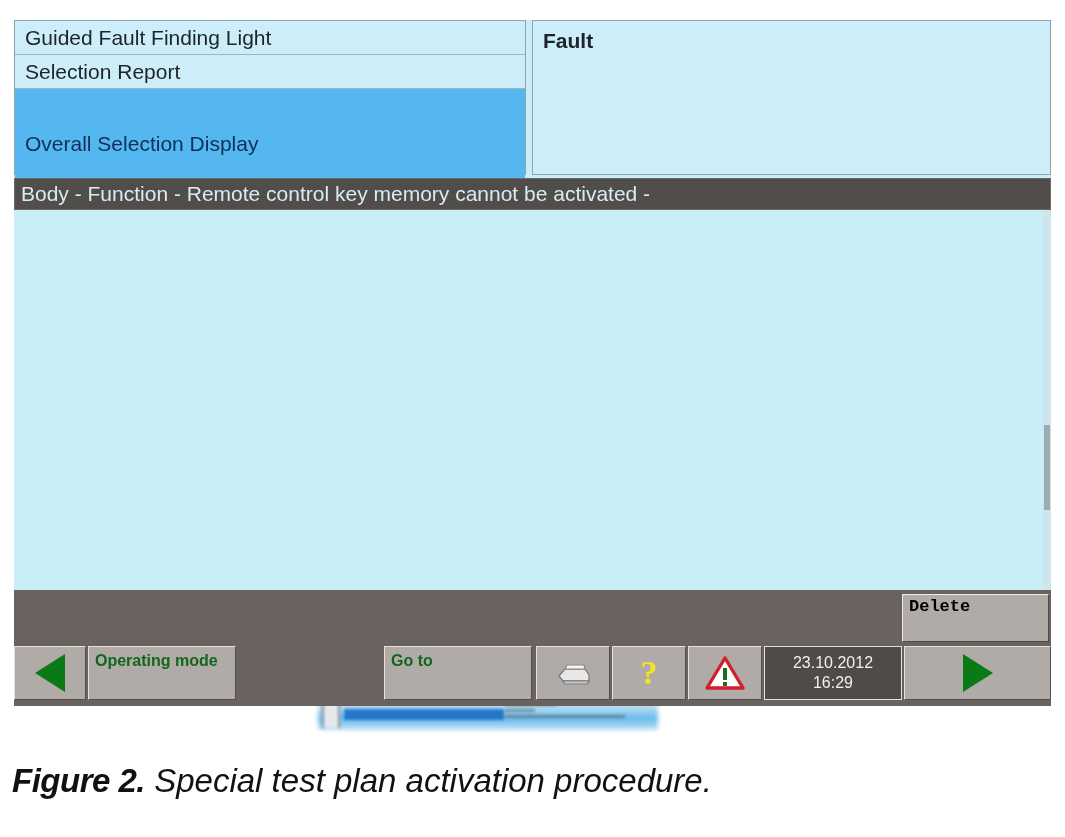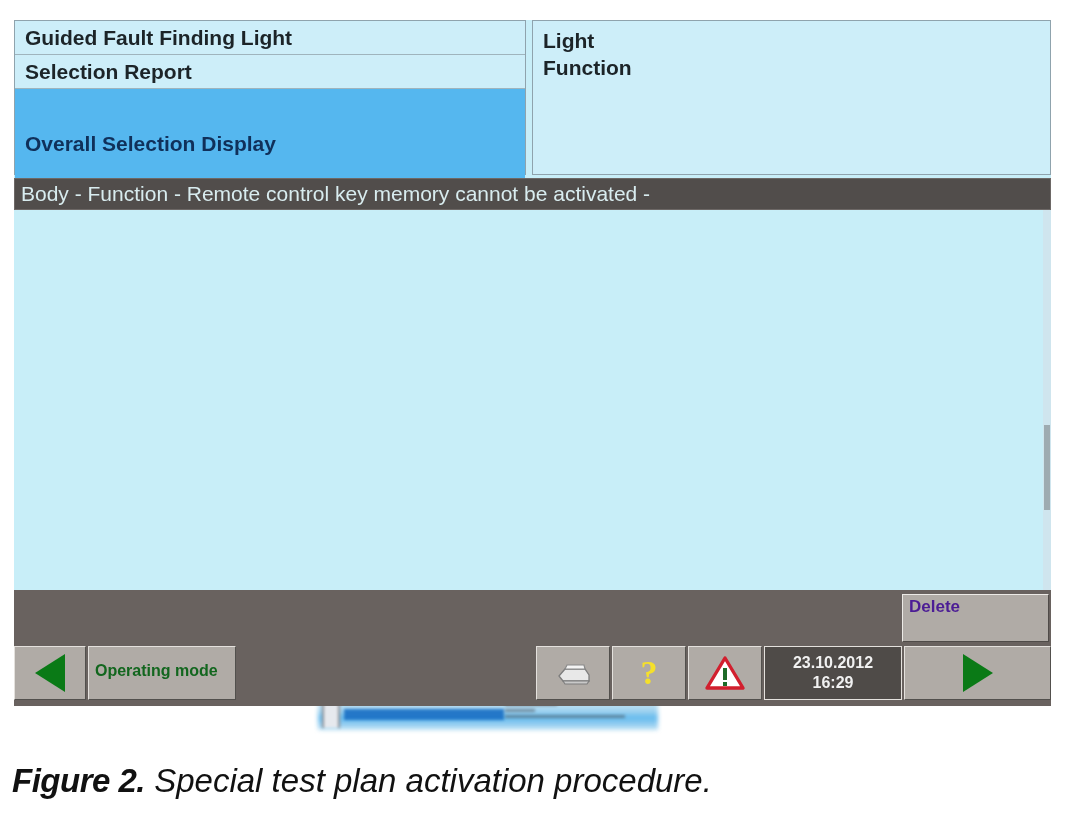--- a/index.html
+++ b/index.html
@@ -106,21 +106,21 @@
     height: 155px;
     background: #cdeef9;
     border: 1px solid #8fa3ad;
     box-sizing: border-box;
   }
   .selection-row {
     height: 34px;
     line-height: 34px;
     padding-left: 10px;
     font-size: 21px;
-    font-weight: bold;
+    font-weight: normal;
     color: #1c2428;
     border-bottom: 1px solid #9fb4bd;
     box-sizing: border-box;
     background: #cdeef9;
     white-space: nowrap;
     overflow: hidden;
   }
   .selection-row.selected {
     background: #55b7ef;
     color: #10305a;
@@ -214,22 +214,23 @@
     height: 48px;
     background: #b0aba6;
     border: 1px solid #eceae6;
     border-right-color: #4f4b48;
     border-bottom-color: #4f4b48;
     box-sizing: border-box;
   }
   #delete-button-label {
     font-size: 17px;
     font-weight: bold;
-    color: #4c1d95;
+    color: #000000;
     padding: 2px 0 0 6px;
+    font-family: Liberation Mono, monospace;
   }
 
   
   #button-strip {
     position: absolute;
     left: 0;
     top: 56px;
     width: 1037px;
     height: 60px;
   }
@@ -240,21 +241,21 @@
     background: #b0aba6;
     border: 1px solid #e4e1dd;
     border-right-color: #52504d;
     border-bottom-color: #52504d;
     box-sizing: border-box;
   }
   .tool-button-label {
     font-size: 16px;
     font-weight: bold;
     color: #12661e;
-    padding: 15px 0 0 6px;
+    padding: 5px 0 0 6px;
     white-space: nowrap;
     overflow: hidden;
   }
 
   #btn-prev   { left: 0px;   width: 72px; }
   #btn-operating-mode { left: 74px;  width: 148px; }
   #btn-goto   { left: 370px; width: 148px; }
   #btn-print  { left: 522px; width: 74px; }
   #btn-help   { left: 598px; width: 74px; }
   #btn-warning{ left: 674px; width: 74px; }
@@ -294,21 +295,21 @@
     font-family: "Liberation Serif", serif;
     line-height: 1;
   }
   #datetime-text {
     position: absolute;
     left: 0; right: 0; top: 6px;
     text-align: center;
     font-size: 16px;
     color: #f1f1f1;
     line-height: 20px;
-    font-weight: bold;
+    font-weight: normal;
   }
 
   
   #figure-caption {
     position: absolute;
     left: 12px;
     top: 762px;
     width: 1000px;
     font-size: 33px;
     color: #111111;
@@ -341,22 +342,21 @@
 
     <div id="header-split">
 
       <div id="selection-list">
         <div class="selection-row">Guided Fault Finding Light</div>
         <div class="selection-row">Selection Report</div>
         <div class="selection-row selected">Overall Selection Display</div>
       </div>
 
       <div id="detail-panel">
-        <div class="detail-line">Light</div>
-        <div class="detail-line">Function</div>
+        <div class="detail-line">Fault</div>
       </div>
     </div>
 
     <div id="breadcrumb-bar">
       <div id="breadcrumb-text">Body - Function - Remote control key memory cannot be activated -</div>
     </div>
 
     <div id="work-area">
       <div id="work-area-scrollbar">
         <div id="work-area-scroll-thumb"></div>
@@ -372,20 +372,23 @@
       <div id="button-strip">
 
         <div class="tool-button" id="btn-prev">
           <span class="green-arrow-left"></span>
         </div>
 
         <div class="tool-button" id="btn-operating-mode">
           <div class="tool-button-label">Operating mode</div>
         </div>
 
+        <div class="tool-button" id="btn-goto">
+          <div class="tool-button-label">Go to</div>
+        </div>
 
         <div class="tool-button" id="btn-print">
           <span class="center-icon">
             <svg width="40" height="28" viewBox="0 0 40 28" aria-hidden="true">
               <polygon points="6,17 12,10 32,10 36,16 36,22 10,22" fill="#e8e8e8" stroke="#7d7d7d" stroke-width="1.3"></polygon>
               <polygon points="12,10 14,6 31,6 32,10" fill="#f4f4f4" stroke="#8a8a8a" stroke-width="1.2"></polygon>
               <polygon points="10,22 12,25 34,25 36,22" fill="#c9c9c9" stroke="#7d7d7d" stroke-width="1.1"></polygon>
             </svg>
           </span>
         </div>

